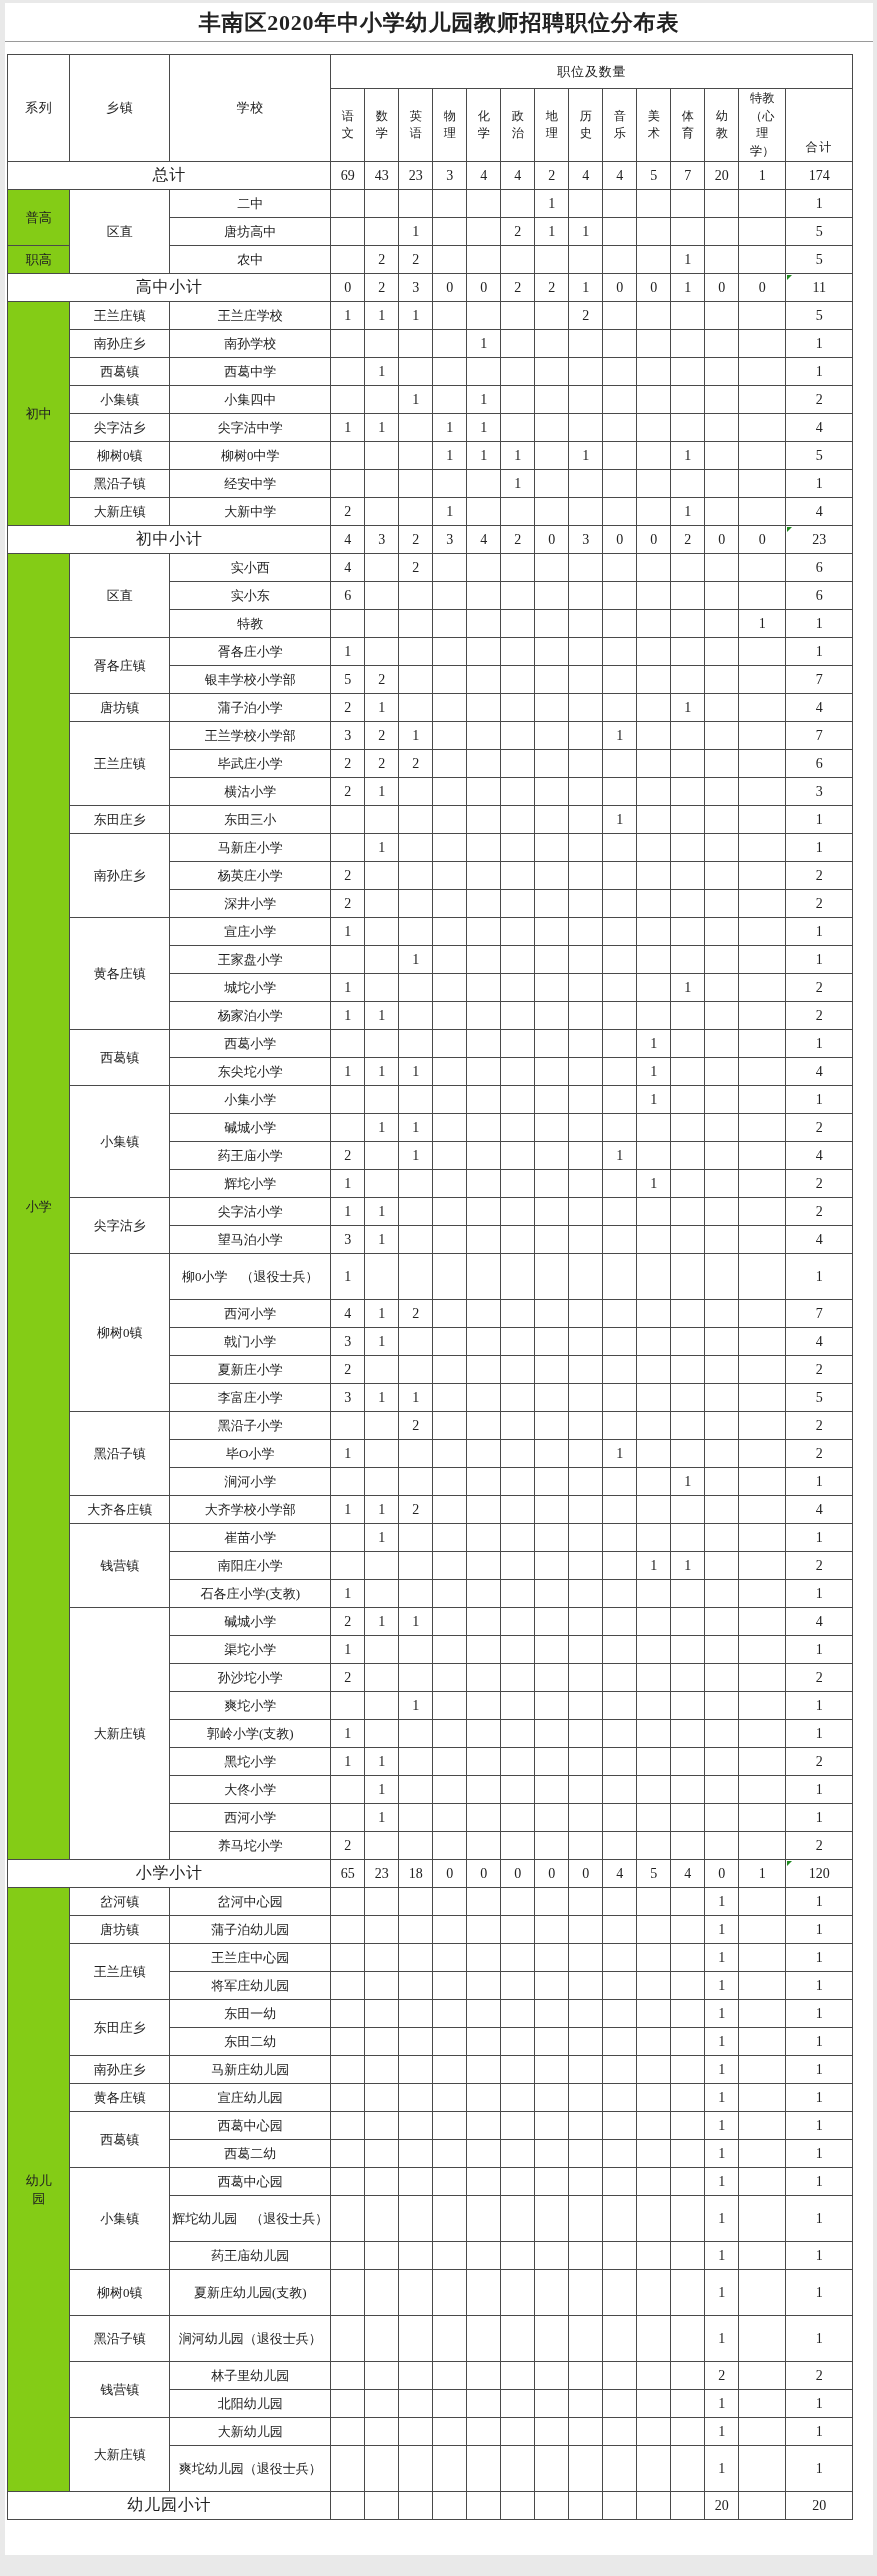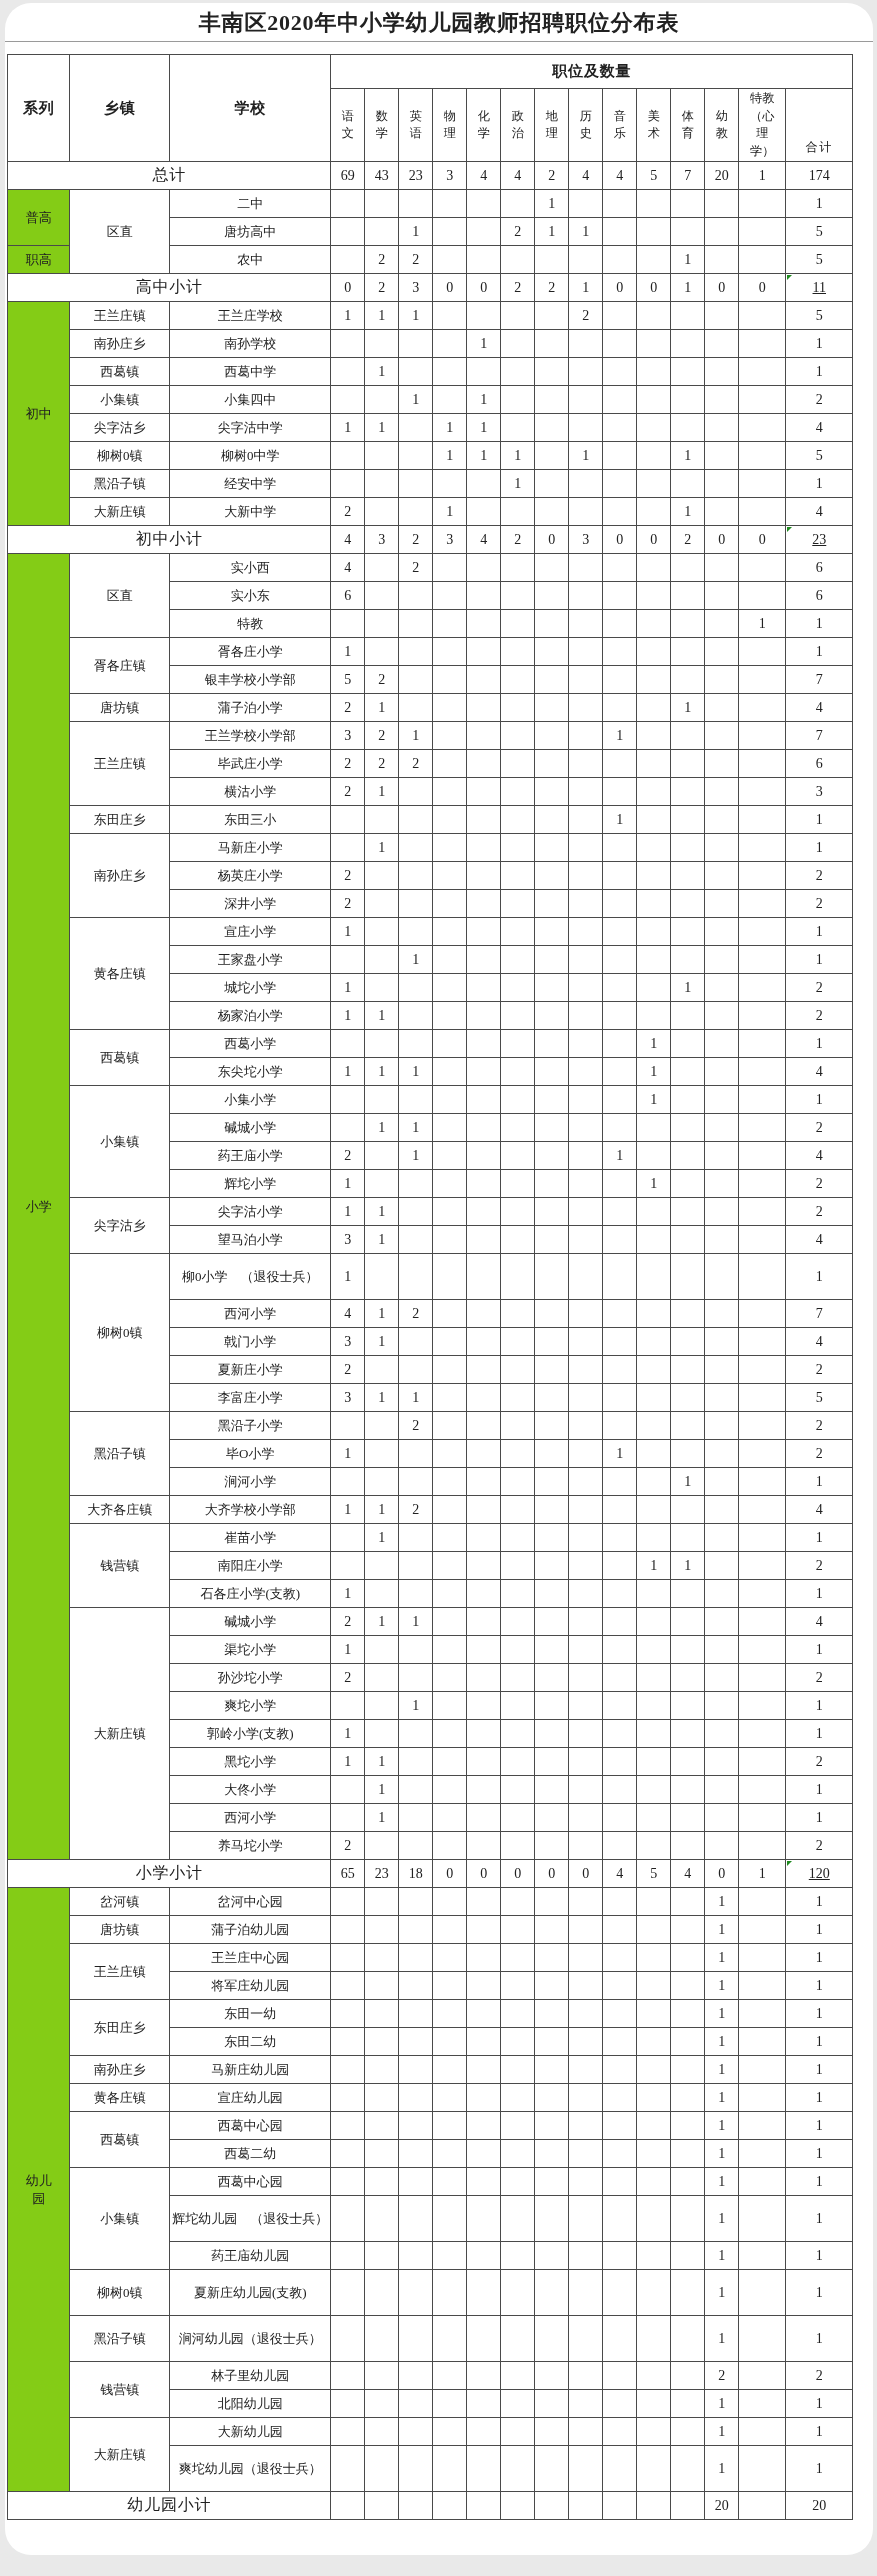--- a/index.html
+++ b/index.html
@@ -1,39 +1,39 @@
 <!DOCTYPE html>
 <html style="font-size:13px"><head>
 <meta charset="utf-8">
 <style>
   html,body{margin:0;padding:0;}
   body{background:#e9e9e9;width:878px;font-family:"Liberation Serif","DejaVu Serif",serif;color:#212121;}
   .page{width:878px;min-height:2576px;background:#e9e9e9;box-sizing:border-box;padding:3.3px 4.9px 0 4.9px;}
-  .sheet{background:#ffffff;min-height:2552px;box-sizing:border-box;padding:1.6px 0 11.4px 0;border-radius:26px;}
+  .sheet{background:#ffffff;min-height:2552px;box-sizing:border-box;padding:1.6px 0 11.4px 0;}
   .title{height:36px;line-height:36px;text-align:center;font-size:22px;font-weight:bold;letter-spacing:0.8px;border-bottom:0.8px solid #9a9a9a;}
   .spacer{height:12.2px;border-bottom:0;}
   table{border-collapse:collapse;table-layout:fixed;margin-left:2.4px;background:#fff;}
   col.c-series{width:62px;} col.c-town{width:100px;} col.c-school{width:161px;}
   col.c-subj{width:34px;} col.c-tejiao{width:47px;} col.c-sum{width:67px;}
   th,td{border:0.8px solid #4a4a4a;text-align:center;vertical-align:middle;padding:0.8px 1.6px;box-sizing:border-box;font-weight:normal;}
   table{border:1.6px solid #404040;}
-  thead tr.h1 th{height:34px;font-size:15px;letter-spacing:0.8px;font-weight:bold;}
+  thead tr.h1 th{height:34px;font-size:13px;letter-spacing:0.8px;}
   thead tr.h2 th{height:68px;font-size:12.2px;}
   th.subject span{display:inline-block;width:14px;word-break:break-all;line-height:1.45;}
   th.subject.wide span{width:27px;}
   th.subject.total span{width:auto;word-break:normal;letter-spacing:1.6px;margin-top:46px;}
   tbody td{height:28px;font-size:14px;}
   td.town,td.school{font-size:13px;}
   td.school{line-height:1.35;}
   th.series{font-size:13px;border:0.8px solid #4a4a4a;background:#84cc16;}
   th.series span{display:inline-block;max-width:31px;word-break:break-all;line-height:1.4;}
   td.rowlabel{font-size:16px;letter-spacing:0.8px;font-family:Liberation Mono, monospace;}
   tr.sep td{border-top-width:1.6px;border-bottom-width:1.6px;}
   tr.tall td{height:46px;}
-  td.rel{position:relative;text-decoration:underline;}
+  td.rel{position:relative;}
   span.flag{position:absolute;left:0.8px;top:0.8px;width:0;height:0;border-top:5.7px solid #1f8a1f;border-right:5.7px solid transparent;}
 </style>
 </head>
 <body>
 
 <div class="page">
   <div class="sheet">
     <div class="title">丰南区2020年中小学幼儿园教师招聘职位分布表</div>
     <div class="spacer"></div>
     <table>

